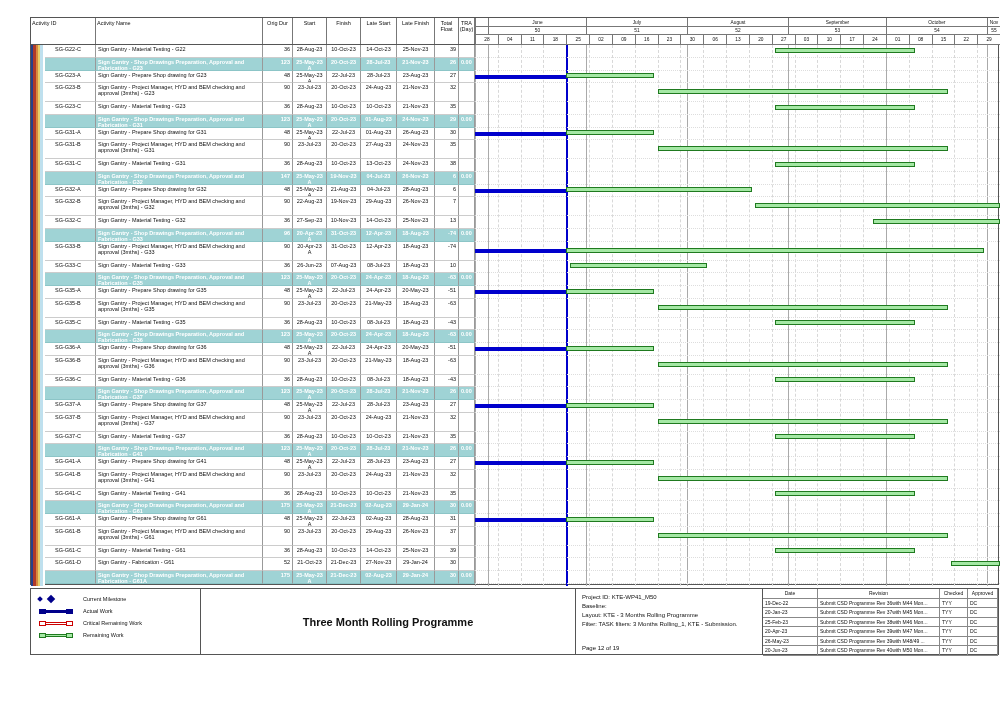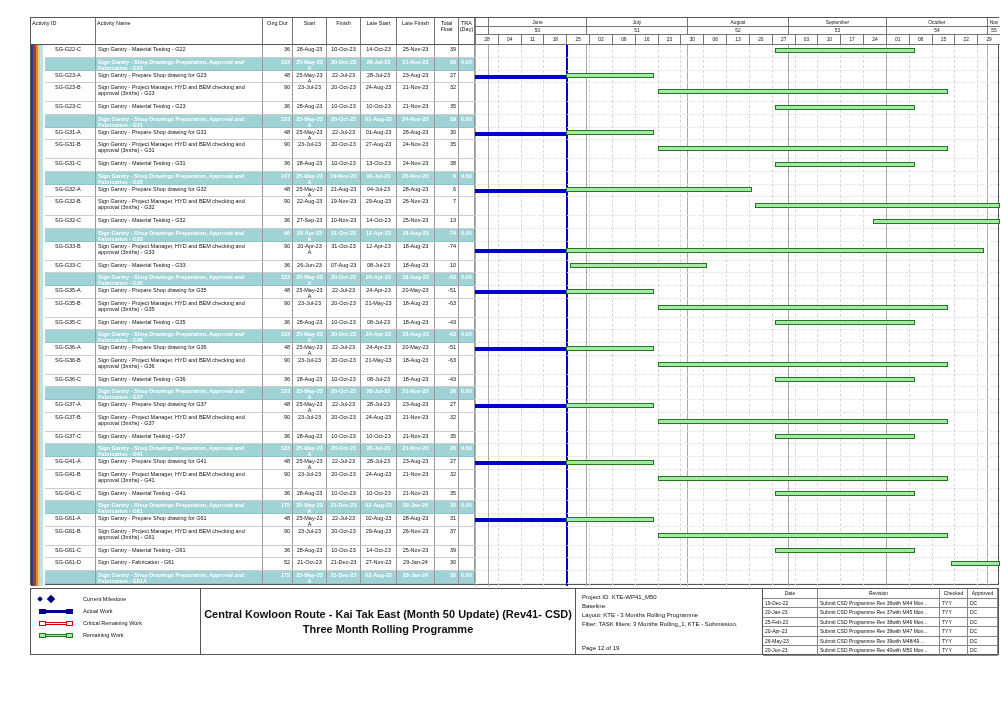--- a/index.html
+++ b/index.html
@@ -732,21 +732,20 @@
             <div class="lbar">
               <div class="seg" style="background: rgb(165, 232, 165); border: 1px solid rgb(31, 122, 31);"></div>
               <div class="end l" style="border: 1px solid rgb(31, 122, 31); background: rgb(165, 232, 165);"></div>
               <div class="end r" style="border: 1px solid rgb(31, 122, 31); background: rgb(165, 232, 165);"></div>
             </div>
           </div>
           <div class="llabel">Remaining Work</div>
         </div>
       </div>
     <div class="titlebox">
-      <div class="title1">Central Kowloon Route - Kai Tak East (Month 50 Update) (Rev41- CSD)</div>
       <div class="title2">Three Month Rolling Programme</div>
     </div>
     <div class="infobox">
       <div class="infoline">Project ID: KTE-WP41_M50</div>
       <div class="infoline">Baseline:</div>
       <div class="infoline">Layout: KTE - 3 Months Rolling Programme</div>
       <div class="infoline">Filter: TASK filters: 3 Months Rolling_1, KTE - Submission.</div>
       <div class="pageline">Page 12 of 19</div>
     </div>
     <div class="revbox" id="revs">

